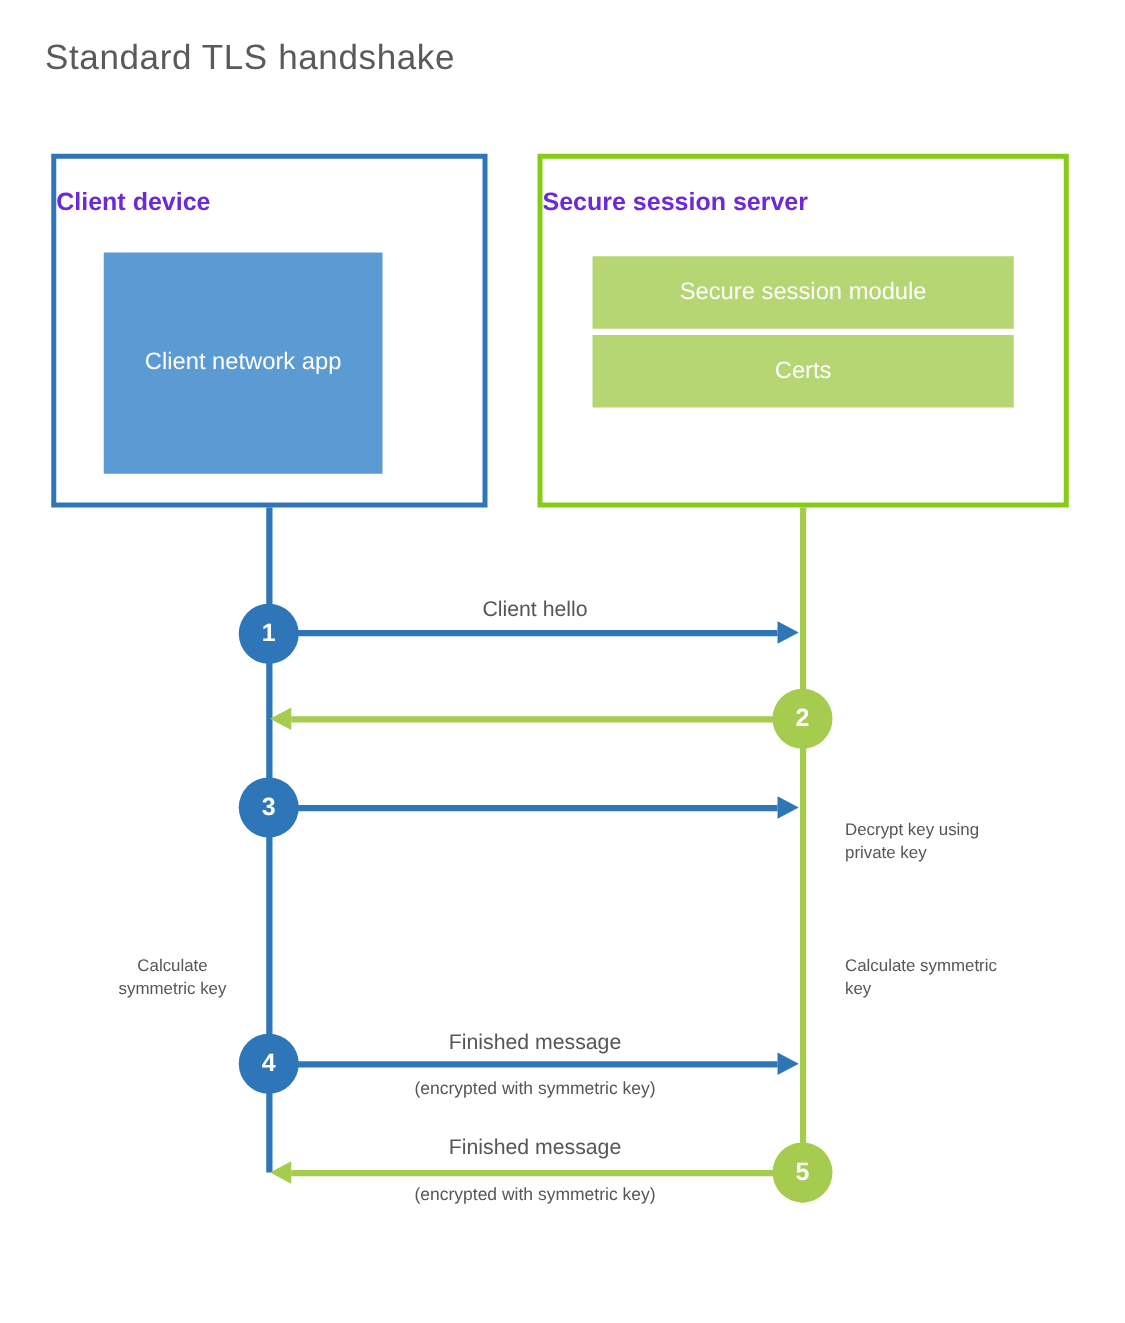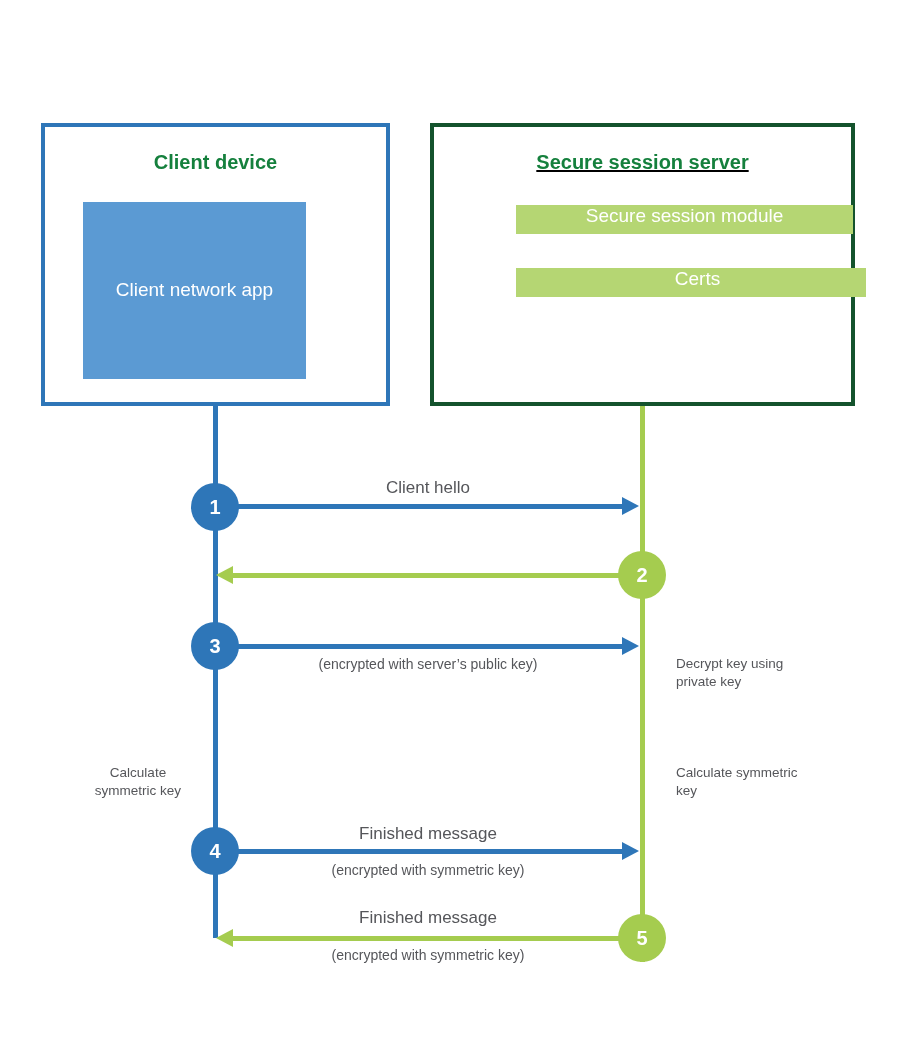--- a/index.html
+++ b/index.html
@@ -5,31 +5,31 @@
   html,body{margin:0;padding:0;background:#ffffff;}
   body{font-family:"Liberation Sans", sans-serif;}
   .canvas{position:relative;width:900px;height:1058px;background:#ffffff;overflow:hidden;}
 
   .page-title{position:absolute;left:36px;top:30px;font-size:28px;font-weight:300;
     color:#595a5c;letter-spacing:0.5px;margin:0;}
 
   
   .box{position:absolute;top:123px;height:283px;background:#fff;box-sizing:border-box;}
   .box.client{left:41px;width:349px;border:4px solid #2e76b8;}
-  .box.server{left:430px;width:425px;border:4px solid #14532d;text-decoration:underline;}
-  .box-title{margin-top:24px;text-align:center;font-size:20px;font-weight:bold;color:#15803d;}
+  .box.server{left:430px;width:425px;border:4px solid #84cc16;}
+  .box-title{margin-top:24px;text-align:left;font-size:20px;font-weight:bold;color:#6d28d9;}
 
   .app-box{position:absolute;left:38px;top:75px;width:223px;height:177px;background:#5b9ad3;
     display:flex;align-items:center;justify-content:center;text-align:center;}
   .app-box span{color:#ffffff;font-size:19px;max-width:190px;line-height:1.6;}
 
-  .module-bar{position:absolute;left:40px;width:337px;height:29px;background:#b5d673;
-    display:flex;align-items:flex-start;justify-content:center;color:#ffffff;font-size:19px;margin-left:42px;}
+  .module-bar{position:absolute;left:40px;width:337px;height:58px;background:#b5d673;
+    display:flex;align-items:center;justify-content:center;color:#ffffff;font-size:19px;}
   .module-bar.m0{top:78px;}
-  .module-bar.m1{top:141px;padding-left:13px;}
+  .module-bar.m1{top:141px;}
   .module-bar.m2{top:202px;}
 
   
   .vline{position:absolute;width:5px;}
   .vline.blue{left:213px;top:406px;height:532px;background:#2e76b8;}
   .vline.green{left:640px;top:406px;height:556px;background:#a5cc4f;}
 
   
   .step-circle{position:absolute;width:48px;height:48px;border-radius:50%;
     display:flex;align-items:center;justify-content:center;
@@ -80,20 +80,21 @@
   .note{position:absolute;color:#55565a;font-size:13.5px;line-height:17.5px;margin-top:24px;}
   .note.decrypt{left:676px;top:631px;width:150px;text-align:left;}
   .note.calc-left{left:78px;top:740px;width:120px;text-align:center;}
   .note.calc-right{left:676px;top:740px;width:140px;text-align:left;}
 </style>
 </head>
 <body>
 
 <div class="canvas">
 
+  <h1 class="page-title">Standard TLS handshake</h1>
 
   <div class="box client">
     <div class="box-title">Client device</div>
     <div class="app-box">
       <span>Client network app</span>
     </div>
   </div>
 
   <div class="box server">
     <div class="box-title">Secure session server</div>
@@ -110,21 +111,20 @@
 
   <div class="msg t1">Client hello</div>
   <div class="hline blue l1"></div>
   <div class="head right blue h1"></div>
   <div class="step-circle blue c1">1</div>
 
   <div class="hline green l2"></div>
   <div class="head left green h2"></div>
   <div class="step-circle green c2">2</div>
 
-  <div class="sub s3">(encrypted with server’s public key)</div>
   <div class="hline blue l3"></div>
   <div class="head right blue h3"></div>
   <div class="step-circle blue c3">3</div>
 
   <div class="note decrypt">Decrypt key using private key</div>
   <div class="note calc-left">Calculate symmetric key</div>
   <div class="note calc-right">Calculate symmetric key</div>
 
   <div class="msg t4">Finished message</div>
   <div class="sub s4">(encrypted with symmetric key)</div>

